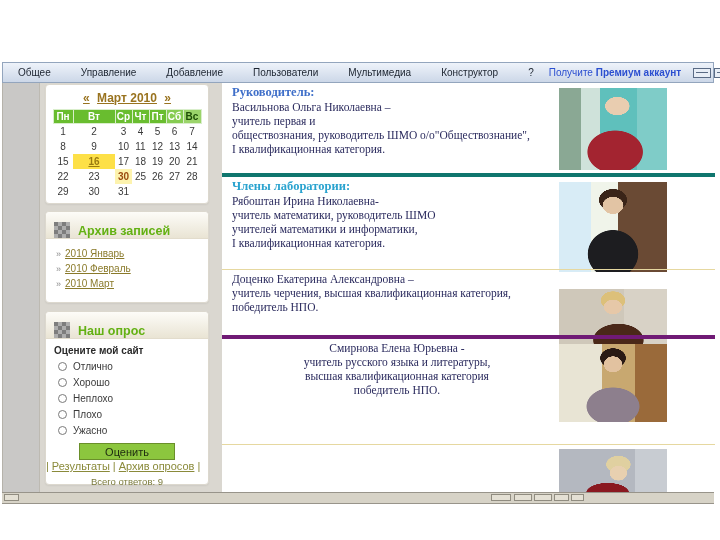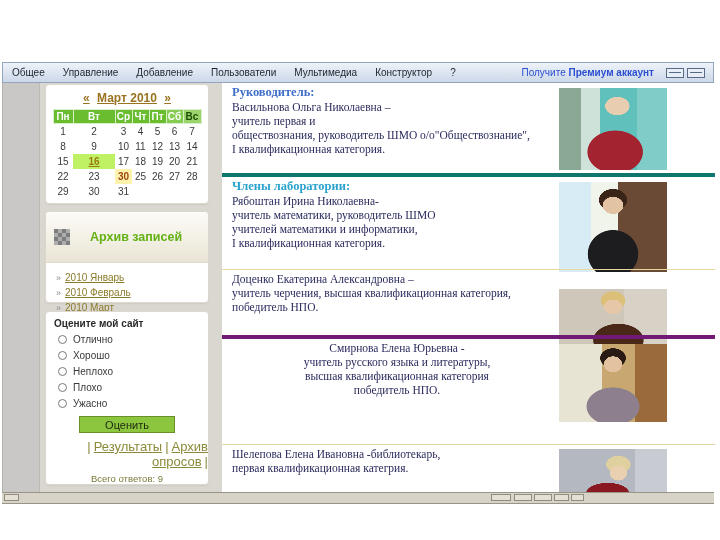--- a/index.html
+++ b/index.html
@@ -3,21 +3,21 @@
 <meta charset="utf-8">
 <style>
   html,body{margin:0;padding:0;background:#ffffff;}
   .canvas{position:relative;width:720px;height:540px;background:#ffffff;overflow:hidden;
           font-family:"Liberation Sans",sans-serif;}
 
   
   .admin-bar{position:absolute;left:2px;top:62px;width:710px;height:19px;
     background:linear-gradient(#eef3fa,#ccd7e8);border:1px solid #93a5bd;
     display:flex;align-items:center;font-size:10px;color:#1c2430;}
-  .menu-item{padding:0 9px;cursor:default;white-space:nowrap;}
+  .menu-item{padding:0 15px;cursor:default;white-space:nowrap;}
   .premium{margin-left:auto;color:#2b4fd0;white-space:nowrap;}
   .premium .bold{font-weight:bold;}
   .win-controls{display:flex;gap:3px;margin:0 8px 0 12px;}
   .win-box{width:16px;height:8px;border:1px solid #5a6b85;background:#e8eef6;position:relative;}
   .win-box::after{content:"";position:absolute;left:2px;right:2px;top:3px;height:1px;background:#5a6b85;}
 
   
   .window{position:absolute;left:2px;top:83px;width:711px;height:409px;background:#dad7d0;
     border-left:1px solid #b5b2aa;border-right:1px solid #b5b2aa;}
   .gutter{position:absolute;left:0;top:0;width:36px;height:100%;background:#c9c8c6;
@@ -25,54 +25,54 @@
 
   
   .block{position:absolute;left:42px;width:162px;background:#fff;border:1px solid #dcd8ce;
     border-radius:4px;box-shadow:0 1px 2px rgba(0,0,0,.06);}
   .block-cal{top:1px;height:118px;}
   .block-arch{top:128px;height:90px;}
   .block-poll{top:228px;height:172px;}
 
   .block-head{height:26px;background:linear-gradient(#fdfcf8,#e9e4d4);
     border-bottom:1px solid #e2dccc;border-radius:4px 4px 0 0;
-    display:flex;align-items:center;padding:12px 8px;gap:20px;}
+    display:flex;align-items:flex-end;padding:0 8px;gap:8px;}
   .block-icon{width:16px;height:16px;flex:0 0 16px;
     background-image:linear-gradient(45deg,#adadad 25%,transparent 25%,transparent 75%,#adadad 75%),
                      linear-gradient(45deg,#adadad 25%,#7d7d7d 25%,#7d7d7d 75%,#adadad 75%);
     background-size:8px 8px;background-position:0 0,4px 4px;}
   .block-title{color:#63b113;font-weight:bold;font-size:12.5px;white-space:nowrap;}
 
   
   .cal-title{text-align:center;font-size:12px;margin-top:6px;color:#99731f;}
   .cal-title a{color:#99731f;font-weight:bold;text-decoration:underline;cursor:pointer;margin:0 2px;}
   table.cal{margin:4px auto 0;border-collapse:collapse;font-size:10px;color:#3a3a3a;table-layout:fixed;}
   table.cal th{background:#69bd2f;color:#fff;font-weight:bold;padding:1px 0;font-size:10px;
     border:1px solid #d9eecb;}
   table.cal th.sat{background:#86cc52;}
   table.cal th.sun{background:#9bd46a;color:#1d4d05;}
   table.cal td{text-align:center;padding:2px 0;}
-  td.linkday{background:#bef264;color:#9a7a10;font-weight:bold;text-decoration:underline;cursor:pointer;}
+  td.linkday{background:#fde047;color:#9a7a10;font-weight:bold;text-decoration:underline;cursor:pointer;}
   td.today{background:#fdf3ae;color:#9a4a10;font-weight:bold;}
 
   
   .arch-list{padding:5px 10px;font-size:10px;}
   .arch-item{margin:4px 0;white-space:nowrap;}
   .arch-bullet{color:#8a8a8a;margin-right:4px;font-size:9px;}
   .arch-link{color:#8a7a2a;text-decoration:underline;cursor:pointer;}
 
   
   .poll-q{font-weight:bold;font-size:10px;margin:6px 8px 2px;color:#2a2a2a;}
   .poll-opt{display:flex;align-items:center;gap:6px;margin:5px 12px;font-size:10px;color:#3a3a3a;cursor:pointer;}
   .poll-opt input{appearance:none;-webkit-appearance:none;width:9px;height:9px;margin:0;
     border:1px solid #7a7a7a;border-radius:50%;background:#fff;flex:0 0 9px;}
   .poll-btn{display:block;margin:7px auto 0;width:96px;height:17px;background:#8cc63e;
     border:1px solid #6a8f2a;font-size:11px;color:#1d2a10;text-align:center;
     font-family:"Liberation Sans",sans-serif;cursor:pointer;line-height:14px;}
-  .poll-links{text-align:right;font-size:13px;color:#8a8a3a;margin-top:6px;}
+  .poll-links{text-align:left;font-size:11px;color:#8a8a3a;}
   .poll-links a{color:#8a8a3a;text-decoration:underline;margin:0 3px;cursor:pointer;}
   .poll-total{text-align:center;font-size:9.5px;color:#7a7a3a;margin-top:4px;}
 
   
   .main{position:absolute;left:219px;top:0;width:462px;height:100%;background:#fff;padding-left:31px;}
   .section{position:absolute;left:0;width:100%;box-sizing:border-box;}
   .s1{top:0;height:90px;}
   .s2{top:90px;height:96px;border-top:4px solid #0f766e;}
   .s3{top:186px;height:84px;border-top:1px solid #e6d8a0;}
   .s4{top:252px;height:91px;border-top:4px solid #701a75;text-align:center;}
@@ -223,20 +223,24 @@
         <span class="block-title">Архив записей</span>
       </div>
       <div class="arch-list">
         <div class="arch-item"><span class="arch-bullet">»</span><a class="arch-link">2010 Январь</a></div>
         <div class="arch-item"><span class="arch-bullet">»</span><a class="arch-link">2010 Февраль</a></div>
         <div class="arch-item"><span class="arch-bullet">»</span><a class="arch-link">2010 Март</a></div>
       </div>
     </div>
 
     <div class="block block-poll">
+      <div class="block-head">
+        <span class="block-icon"></span>
+        <span class="block-title">Наш опрос</span>
+      </div>
       <div class="poll-q">Оцените мой сайт</div>
       <label class="poll-opt">
           <input type="radio" name="rate" style="">
           <span>Отлично</span>
         </label>
       <label class="poll-opt">
           <input type="radio" name="rate" style="">
           <span>Хорошо</span>
         </label>
       <label class="poll-opt">
@@ -295,24 +299,20 @@
         <div class="sec-text">
           <div>Смирнова Елена Юрьевна -</div>
           <div>учитель русского языка и литературы,</div>
           <div>высшая квалификационная категория</div>
           <div>победитель   НПО.</div>
         </div>
         <div class="photo p4"></div>
       </div>
 
       <div class="section s5">
-        <div class="sec-text">
-          <div>Шелепова Елена Ивановна  -библиотекарь,</div>
-          <div>первая квалификационная категрия.</div>
-        </div>
         <div class="photo p5"></div>
       </div>
 
     </div>
   </div>
 
   <div class="status-bar">
     <span class="grip grip-left"></span>
     <span class="grip g1"></span>
     <span class="grip g2"></span>

